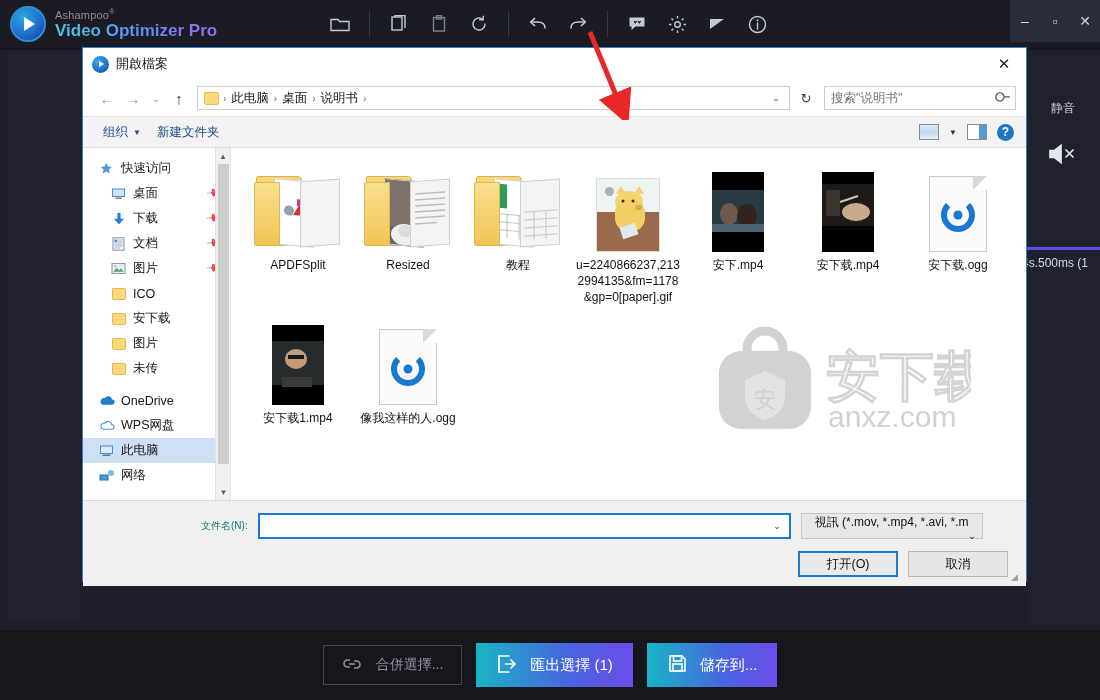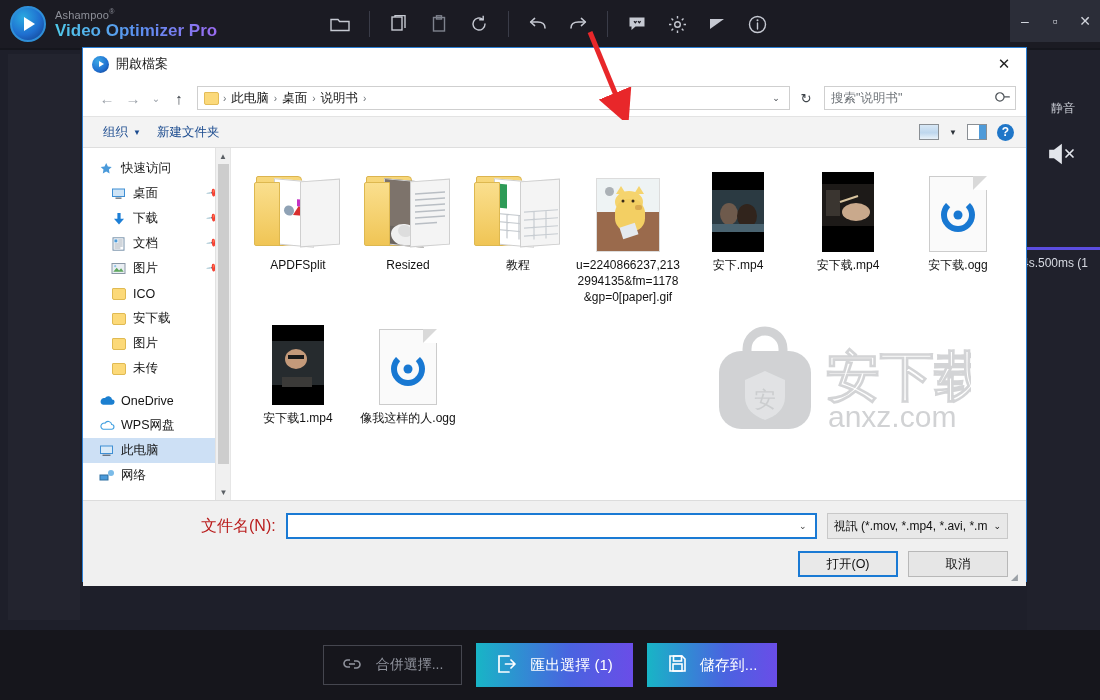--- a/index.html
+++ b/index.html
@@ -340,34 +340,34 @@
 
   
   .watermark {
     position: absolute; left: 460px; top: 175px; width: 280px; height: 120px;
     pointer-events: none; opacity: .85;
   }
 
   .dlg-footer { background: #f0f0f0; border-top: 1px solid #dcdcdc; height: 86px;
     position: relative; }
   .fn-row { display: flex; align-items: center; padding: 12px 18px 0 118px; }
-  .fn-label { font-size: 16px; color: #b91c1c; margin-right: 10px; white-space: nowrap; }
+  .fn-label { font-size: 10px; color: #0f766e; margin-right: 10px; white-space: nowrap; }
   .fn-input {
     width: 533px; height: 26px; border: 2px solid #1a7ad4; background: #fff;
     display: flex; align-items: center; padding: 0 4px;
   }
   .fn-input input {
     flex: 1; border: none; outline: none; font-size: 12.5px;
     font-family: inherit; background: transparent;
   }
   .fn-caret { font-size: 9px; color: #444; padding: 0 4px; cursor: pointer; }
   .filter-sel {
     width: 182px; height: 26px; margin-left: 10px; background: #e8e8e8;
     border: 1px solid #c8c8c8; display: flex; align-items: center;
-    padding: 0 6px; font-size: 12px; color: #111; cursor: pointer;
+    padding: 0 6px; font-size: 12px; color: #111; cursor: pointer; flex-direction: column;
   }
   .filter-sel .cc { margin-left: auto; font-size: 9px; }
   .btn-row { display: flex; justify-content: flex-end; gap: 10px; padding: 12px 18px 0 0; }
   .dbtn {
     width: 100px; height: 26px; font-size: 12.5px; background: #e6e6e6;
     border: 1px solid #b8b8b8; cursor: pointer; color: #0f0f0f;
     display: flex; align-items: center; justify-content: center;
   }
   .dbtn.primary { border: 2px solid #1a7ad4; background: #e9e9e9; }
   .grip {

